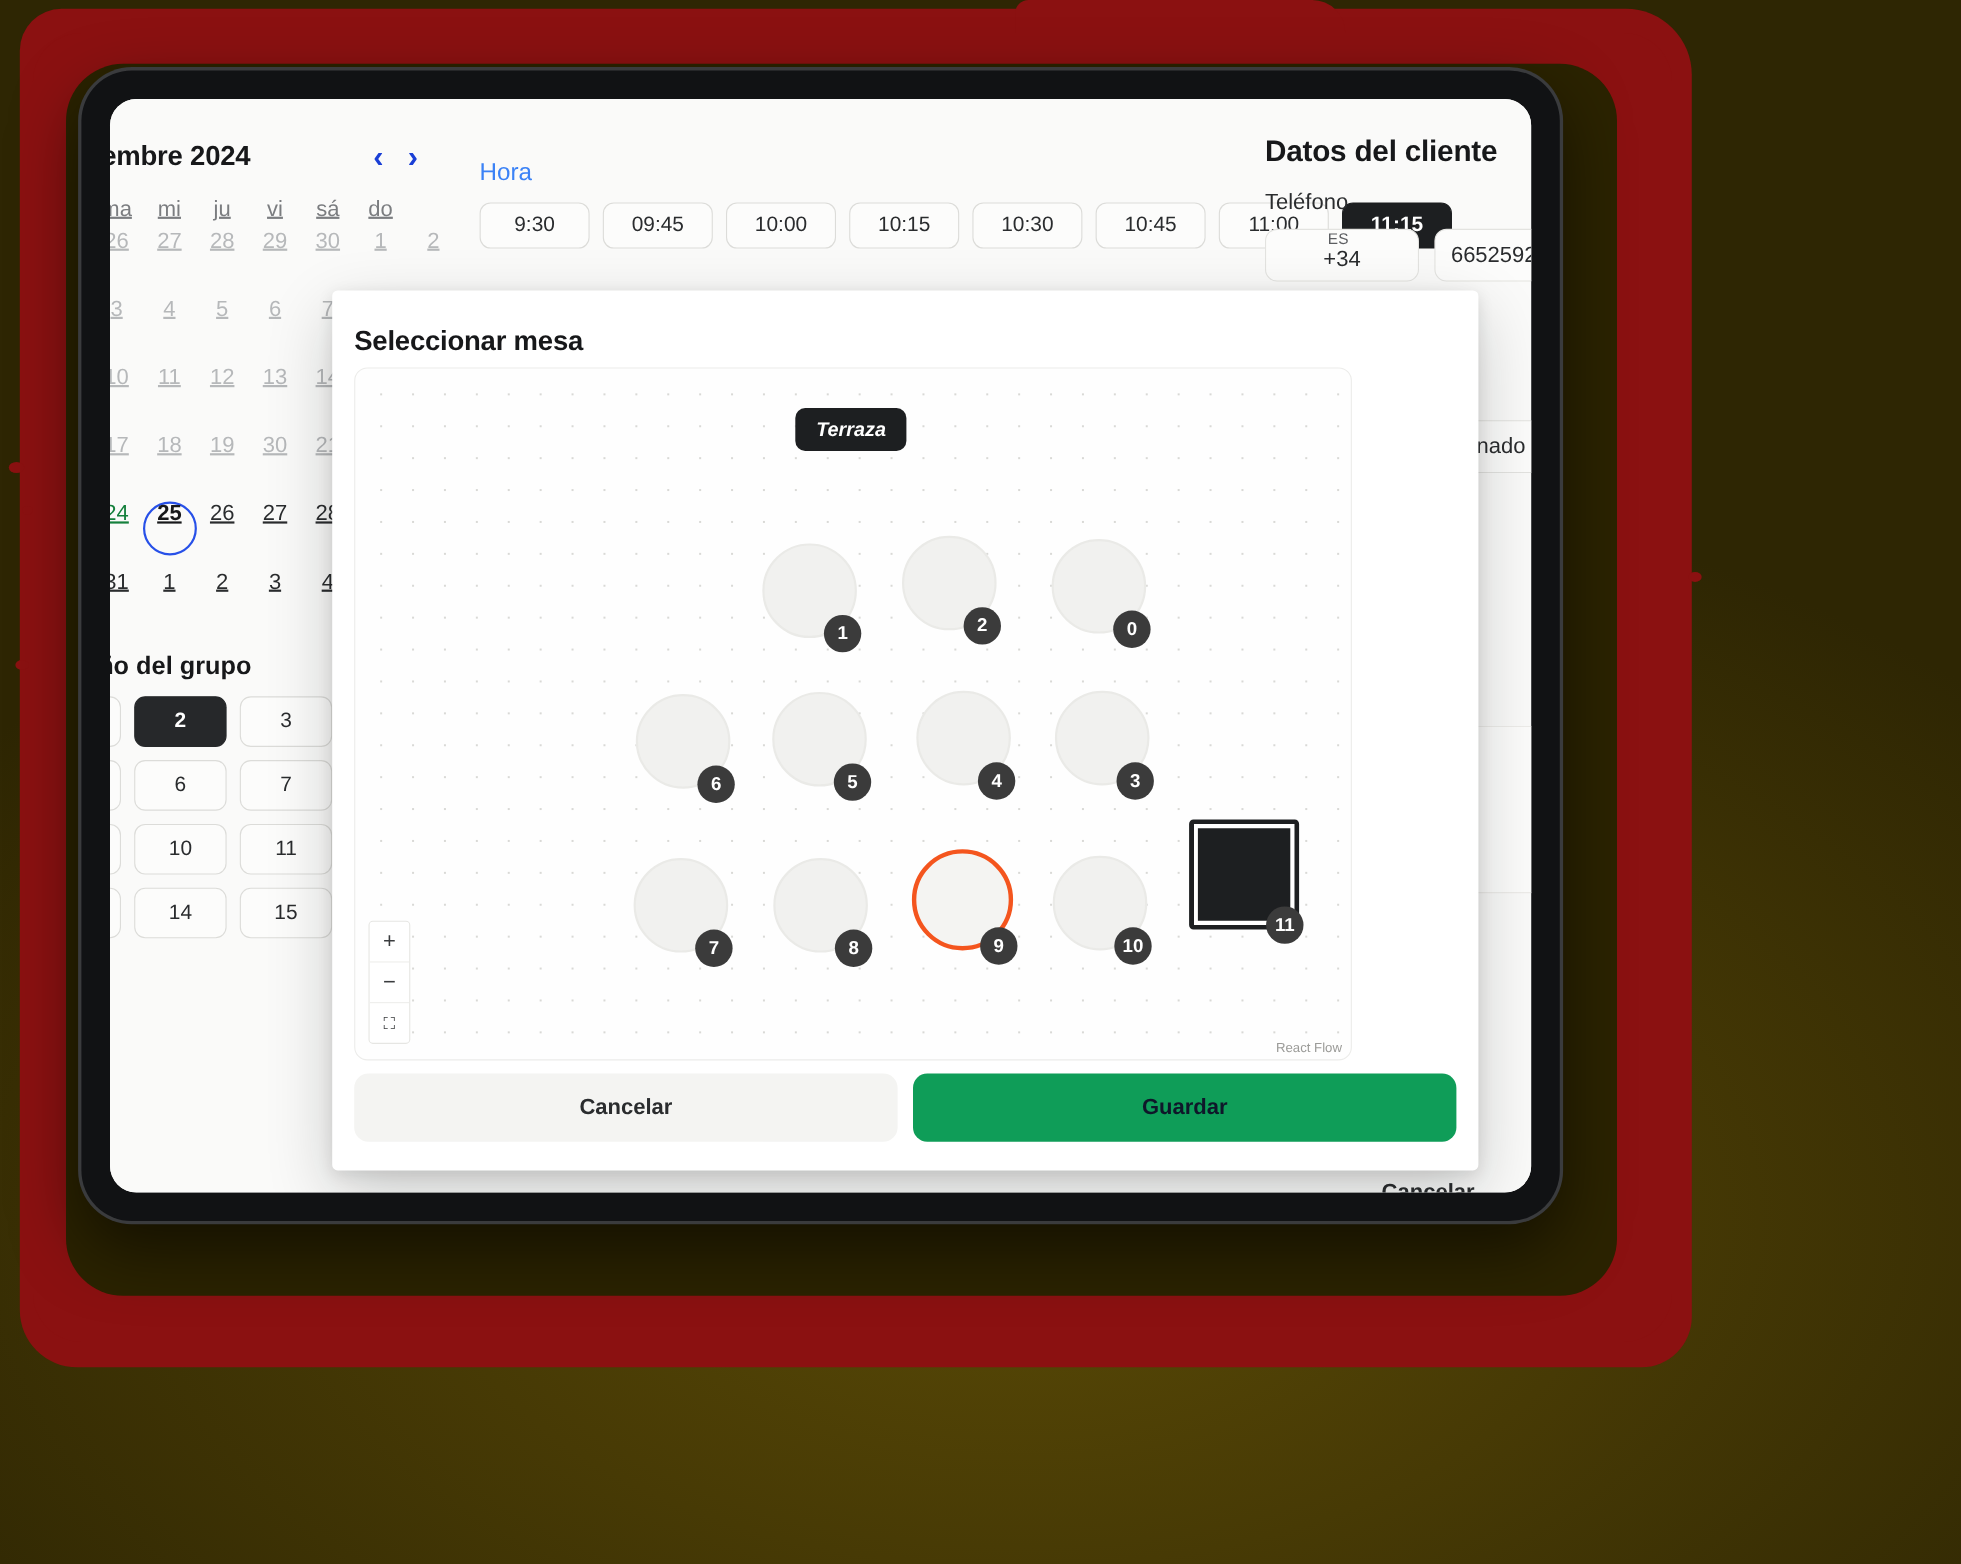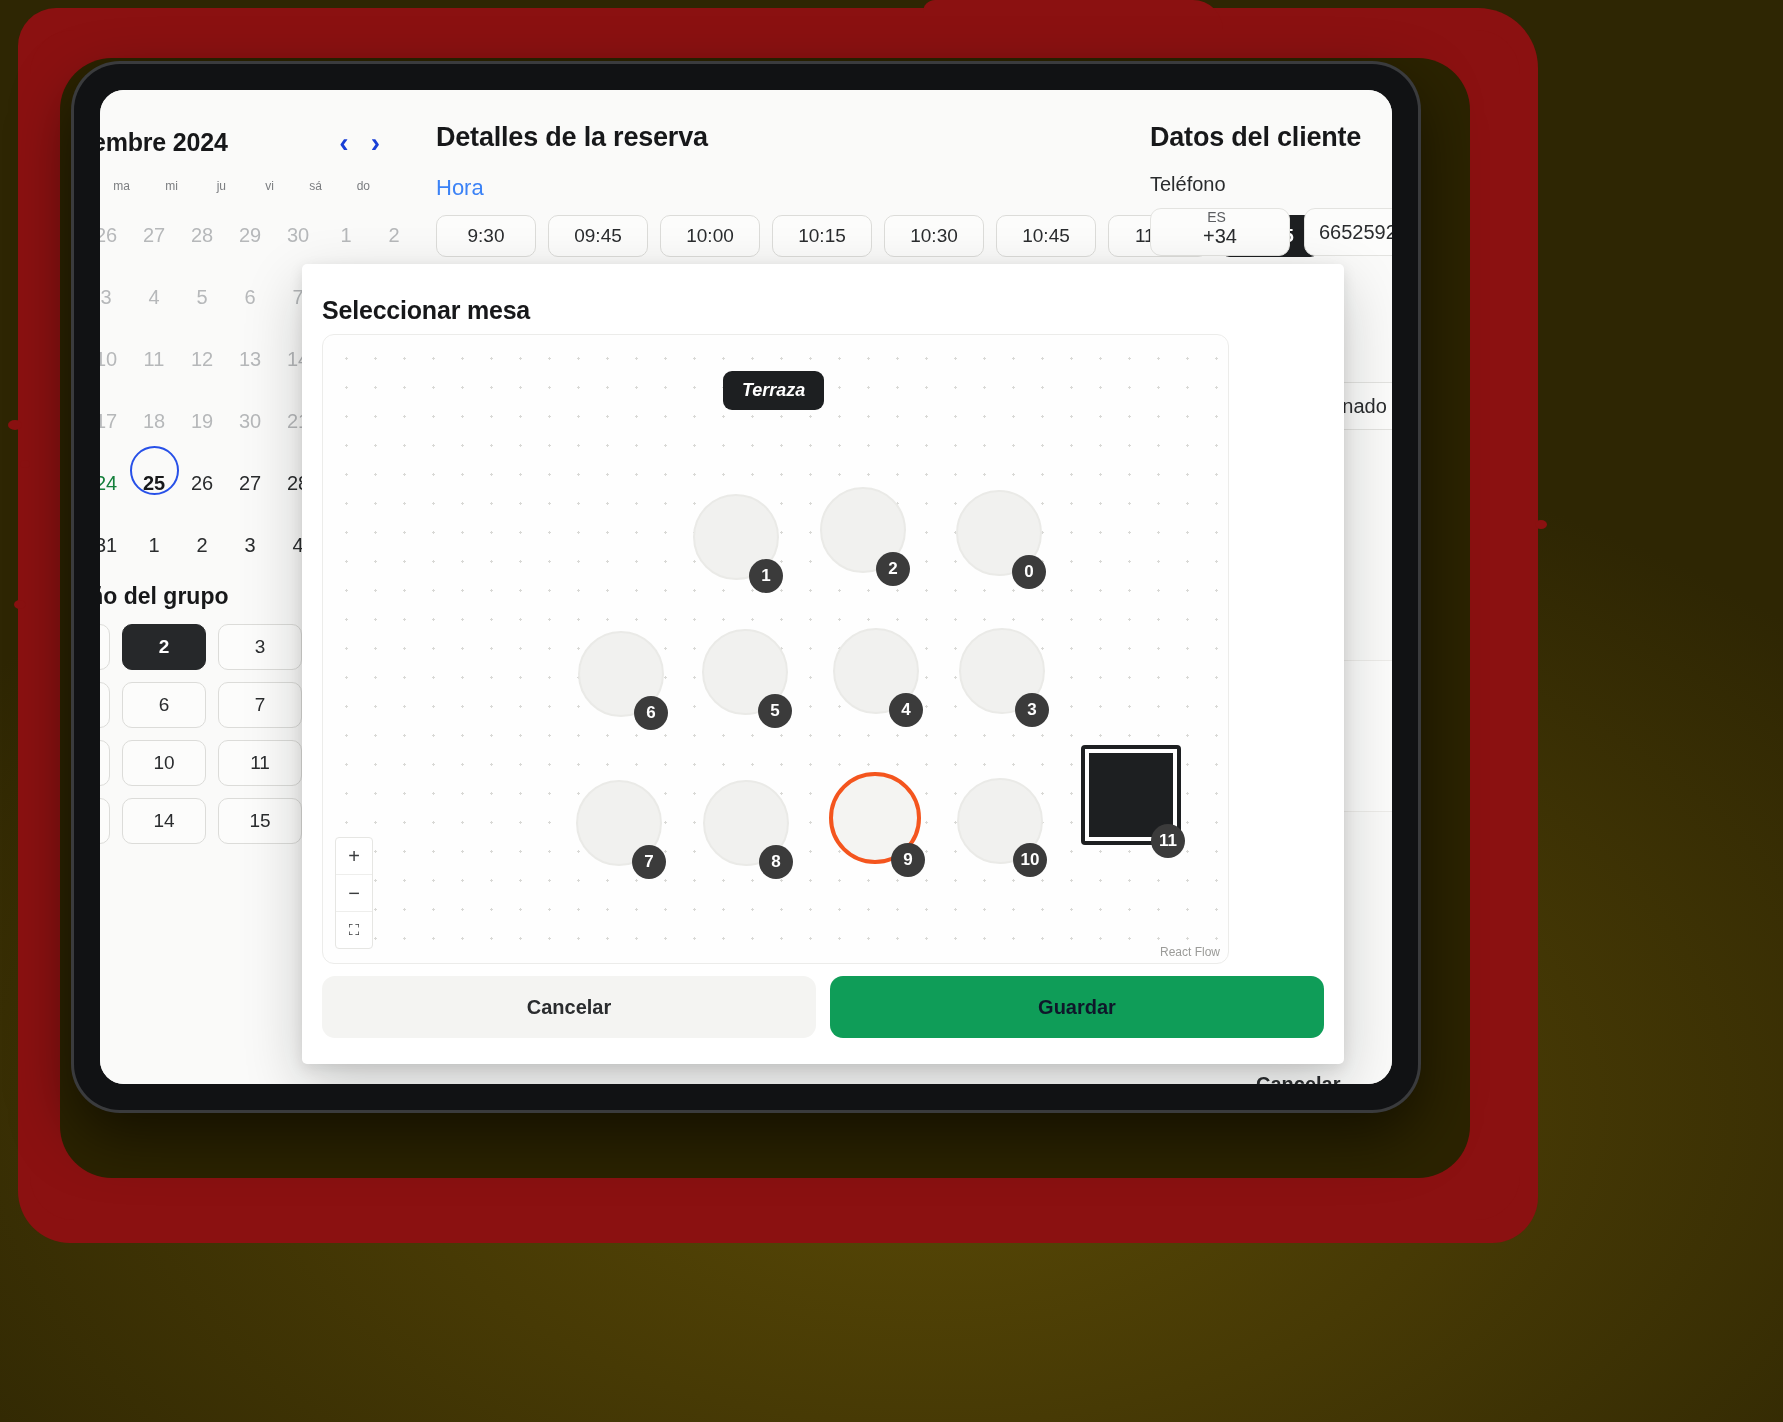--- a/index.html
+++ b/index.html
@@ -49,23 +49,23 @@
   
   .app{position:absolute;inset:0;background:#fafaf9;}
 
   
   .cal{position:absolute;left:-26px;top:38px;width:330px;}
   .cal-head{display:flex;align-items:center;justify-content:space-between;padding:0 18px;}
   .cal-title{font-size:25px;font-weight:700;color:#17181a;letter-spacing:-.2px;}
   .cal-navs{display:flex;gap:22px;padding-right:6px;}
   .navbtn{font-size:28px;color:#1a3fd6;font-weight:600;line-height:1;cursor:pointer;}
   .dow{display:grid;grid-template-columns:repeat(7,48px);padding:22px 0 0 8px;gap:0;}
-  .dow span{font-size:12px;color:#7b7d80;text-align:right;}
+  .dow span{font-size:20px;color:#7b7d80;text-align:center;text-decoration:underline;}
   .grid{display:grid;grid-template-columns:repeat(7,48px);padding:6px 0 0 8px;row-gap:14px;}
-  .day{height:48px;display:flex;align-items:flex-end;justify-content:center;font-size:20px;color:#2a2c2e;}
+  .day{height:48px;display:flex;align-items:flex-start;justify-content:center;font-size:20px;color:#2a2c2e;text-decoration:underline;}
   .day.mute{color:#b6b8ba;}
   .day.accent{color:#15803d;}
   .day.sel{font-weight:700;color:#17181a;position:relative;}
   .day.sel:before{content:"";position:absolute;width:45px;height:45px;border-radius:50%;border:2.5px solid #2750e8;}
 
   .group-title{font-size:23px;font-weight:600;color:#17181a;padding:26px 0 0 0;margin-left:-18px;}
   .gsize{display:grid;grid-template-columns:repeat(4,84px);gap:12px;padding:14px 0 0 0;margin-left:-48px;}
   .gcell{height:44px;border:1px solid #dcdcd9;border-radius:10px;background:#fcfcfb;
     display:flex;align-items:center;justify-content:center;font-size:19px;color:#2a2c2e;font-weight:500;}
   .gcell.on{background:#26282a;border-color:#26282a;color:#fff;font-weight:700;}
@@ -326,21 +326,20 @@
             <div class="gcell">11</div>
             <div class="gcell">12</div>
             <div class="gcell">13</div>
             <div class="gcell">14</div>
             <div class="gcell">15</div>
             <div class="gcell">16</div>
           </div>
       </div>
 
       <div class="center">
-        <div class="sec-title">Detalles de la reserva</div>
         <div class="sub-label">Hora</div>
         <div class="times" id="times">
             <div class="tchip">9:30</div>
             <div class="tchip">09:45</div>
             <div class="tchip">10:00</div>
             <div class="tchip">10:15</div>
             <div class="tchip">10:30</div>
             <div class="tchip">10:45</div>
             <div class="tchip">11:00</div>
             <div class="tchip on">11:15</div>

